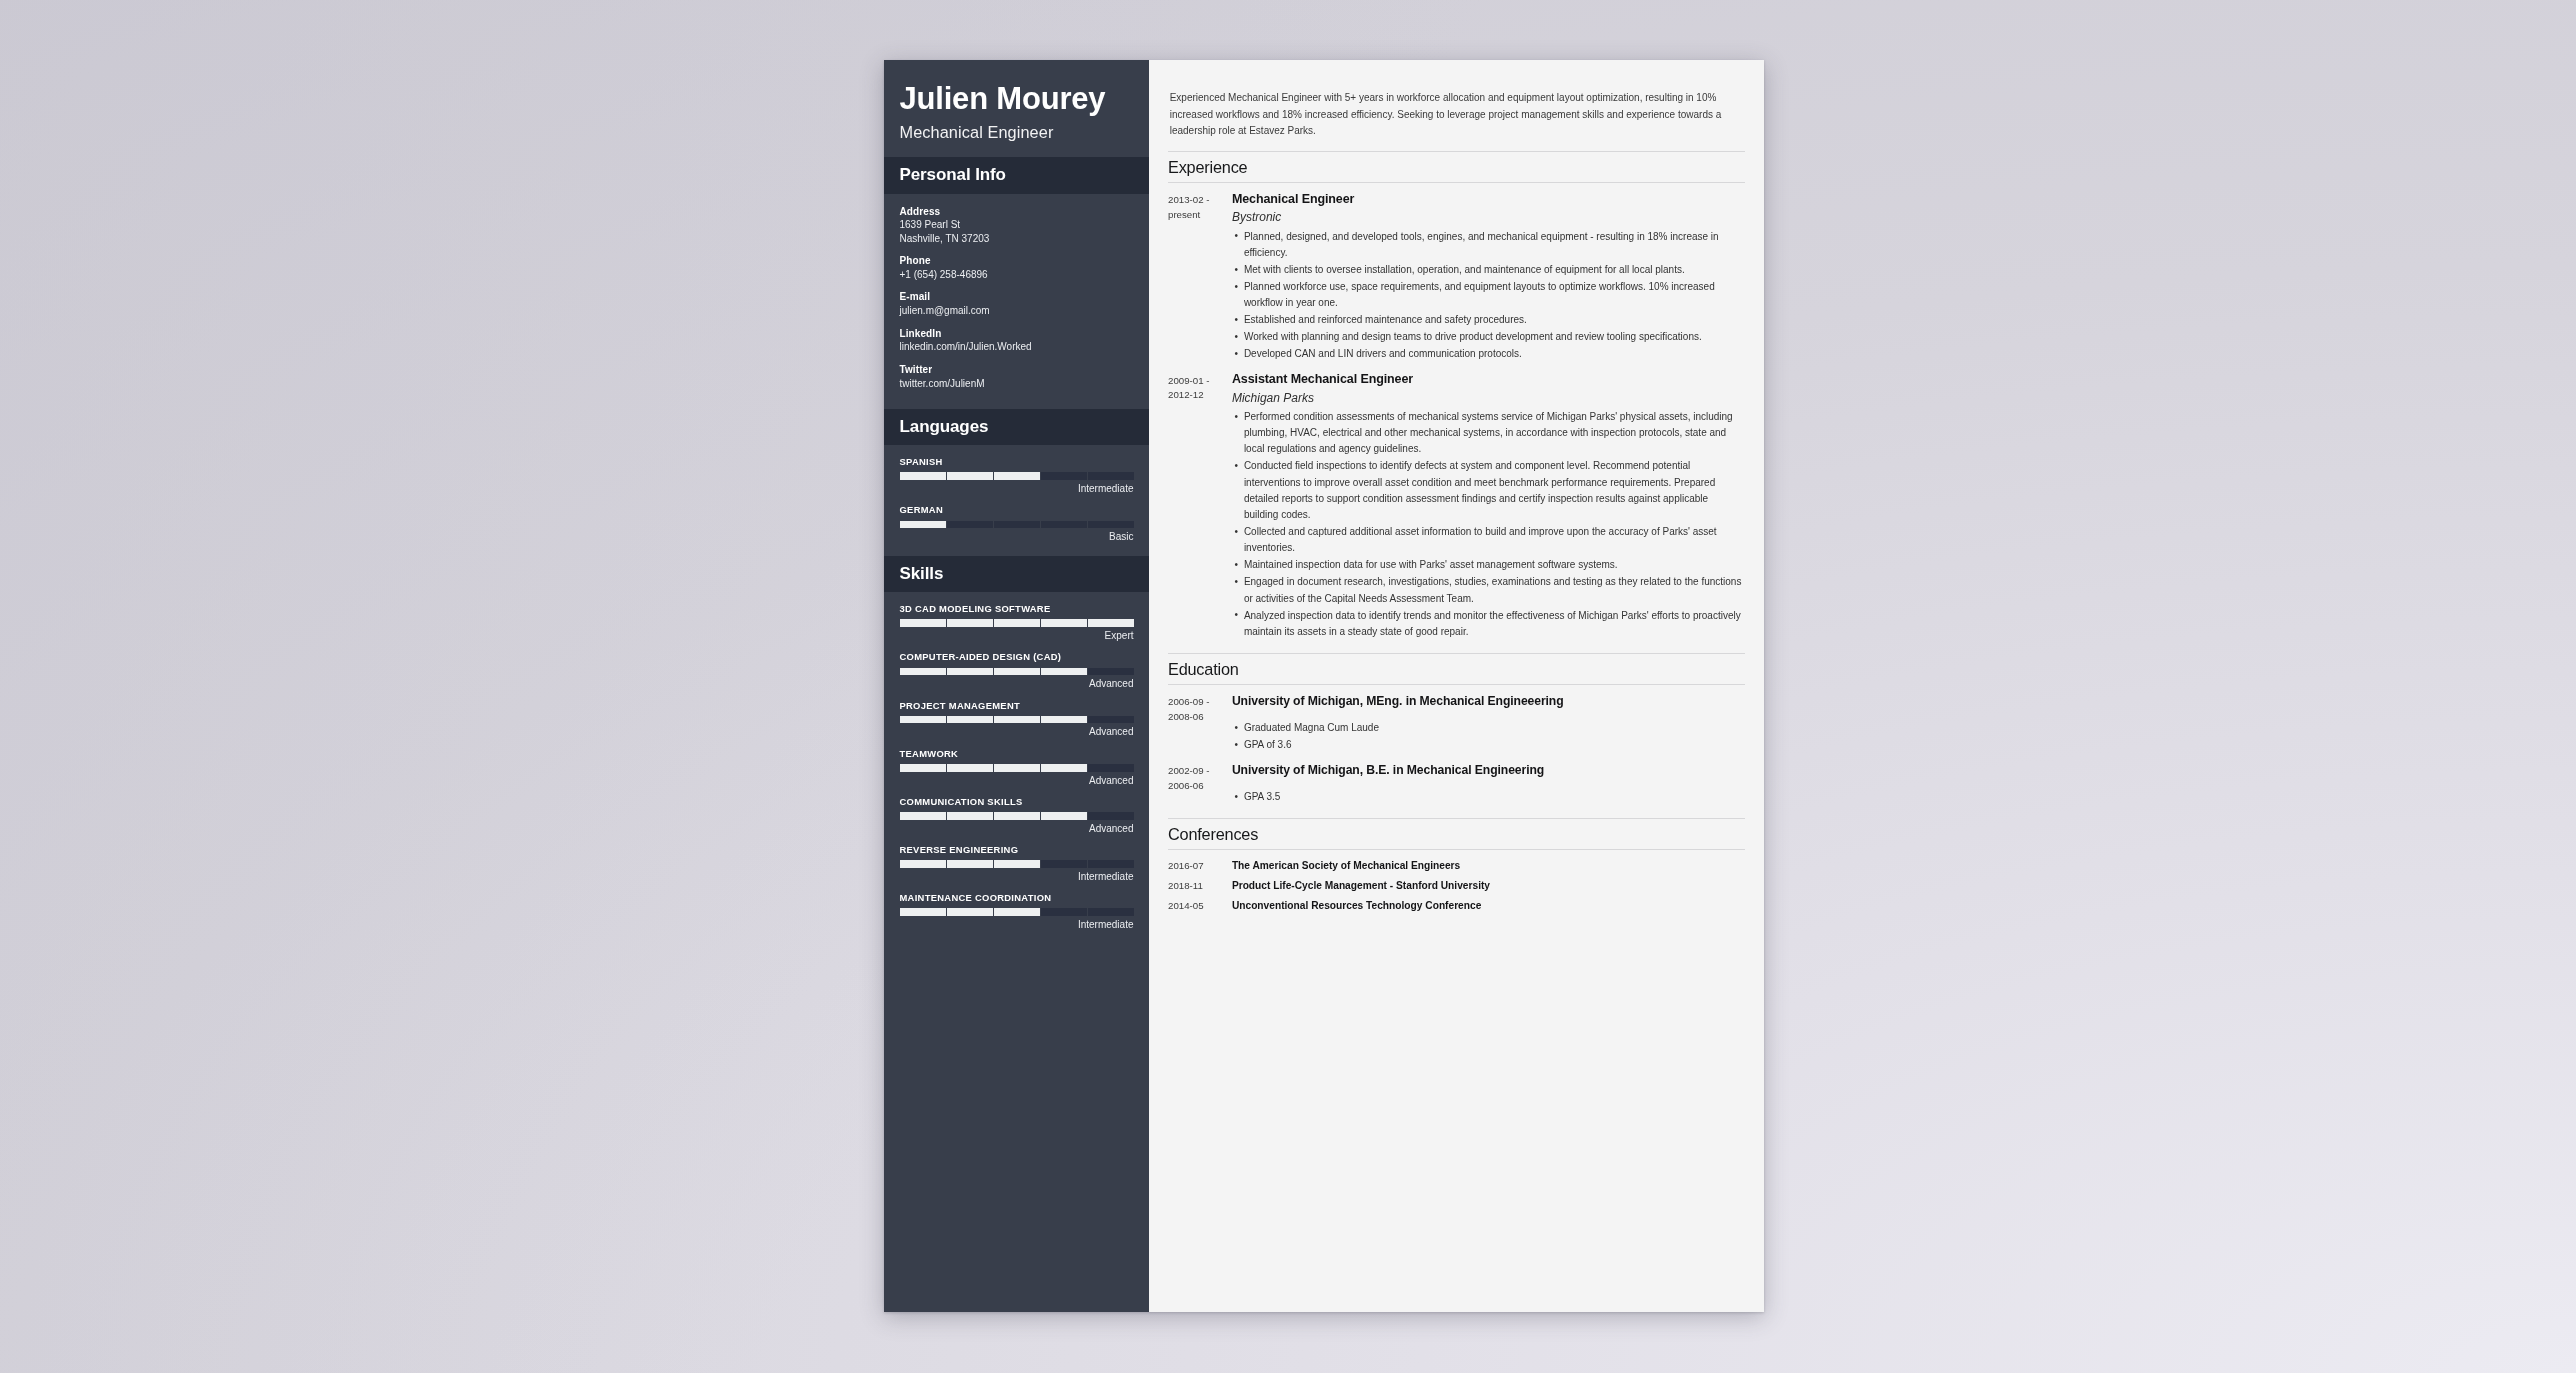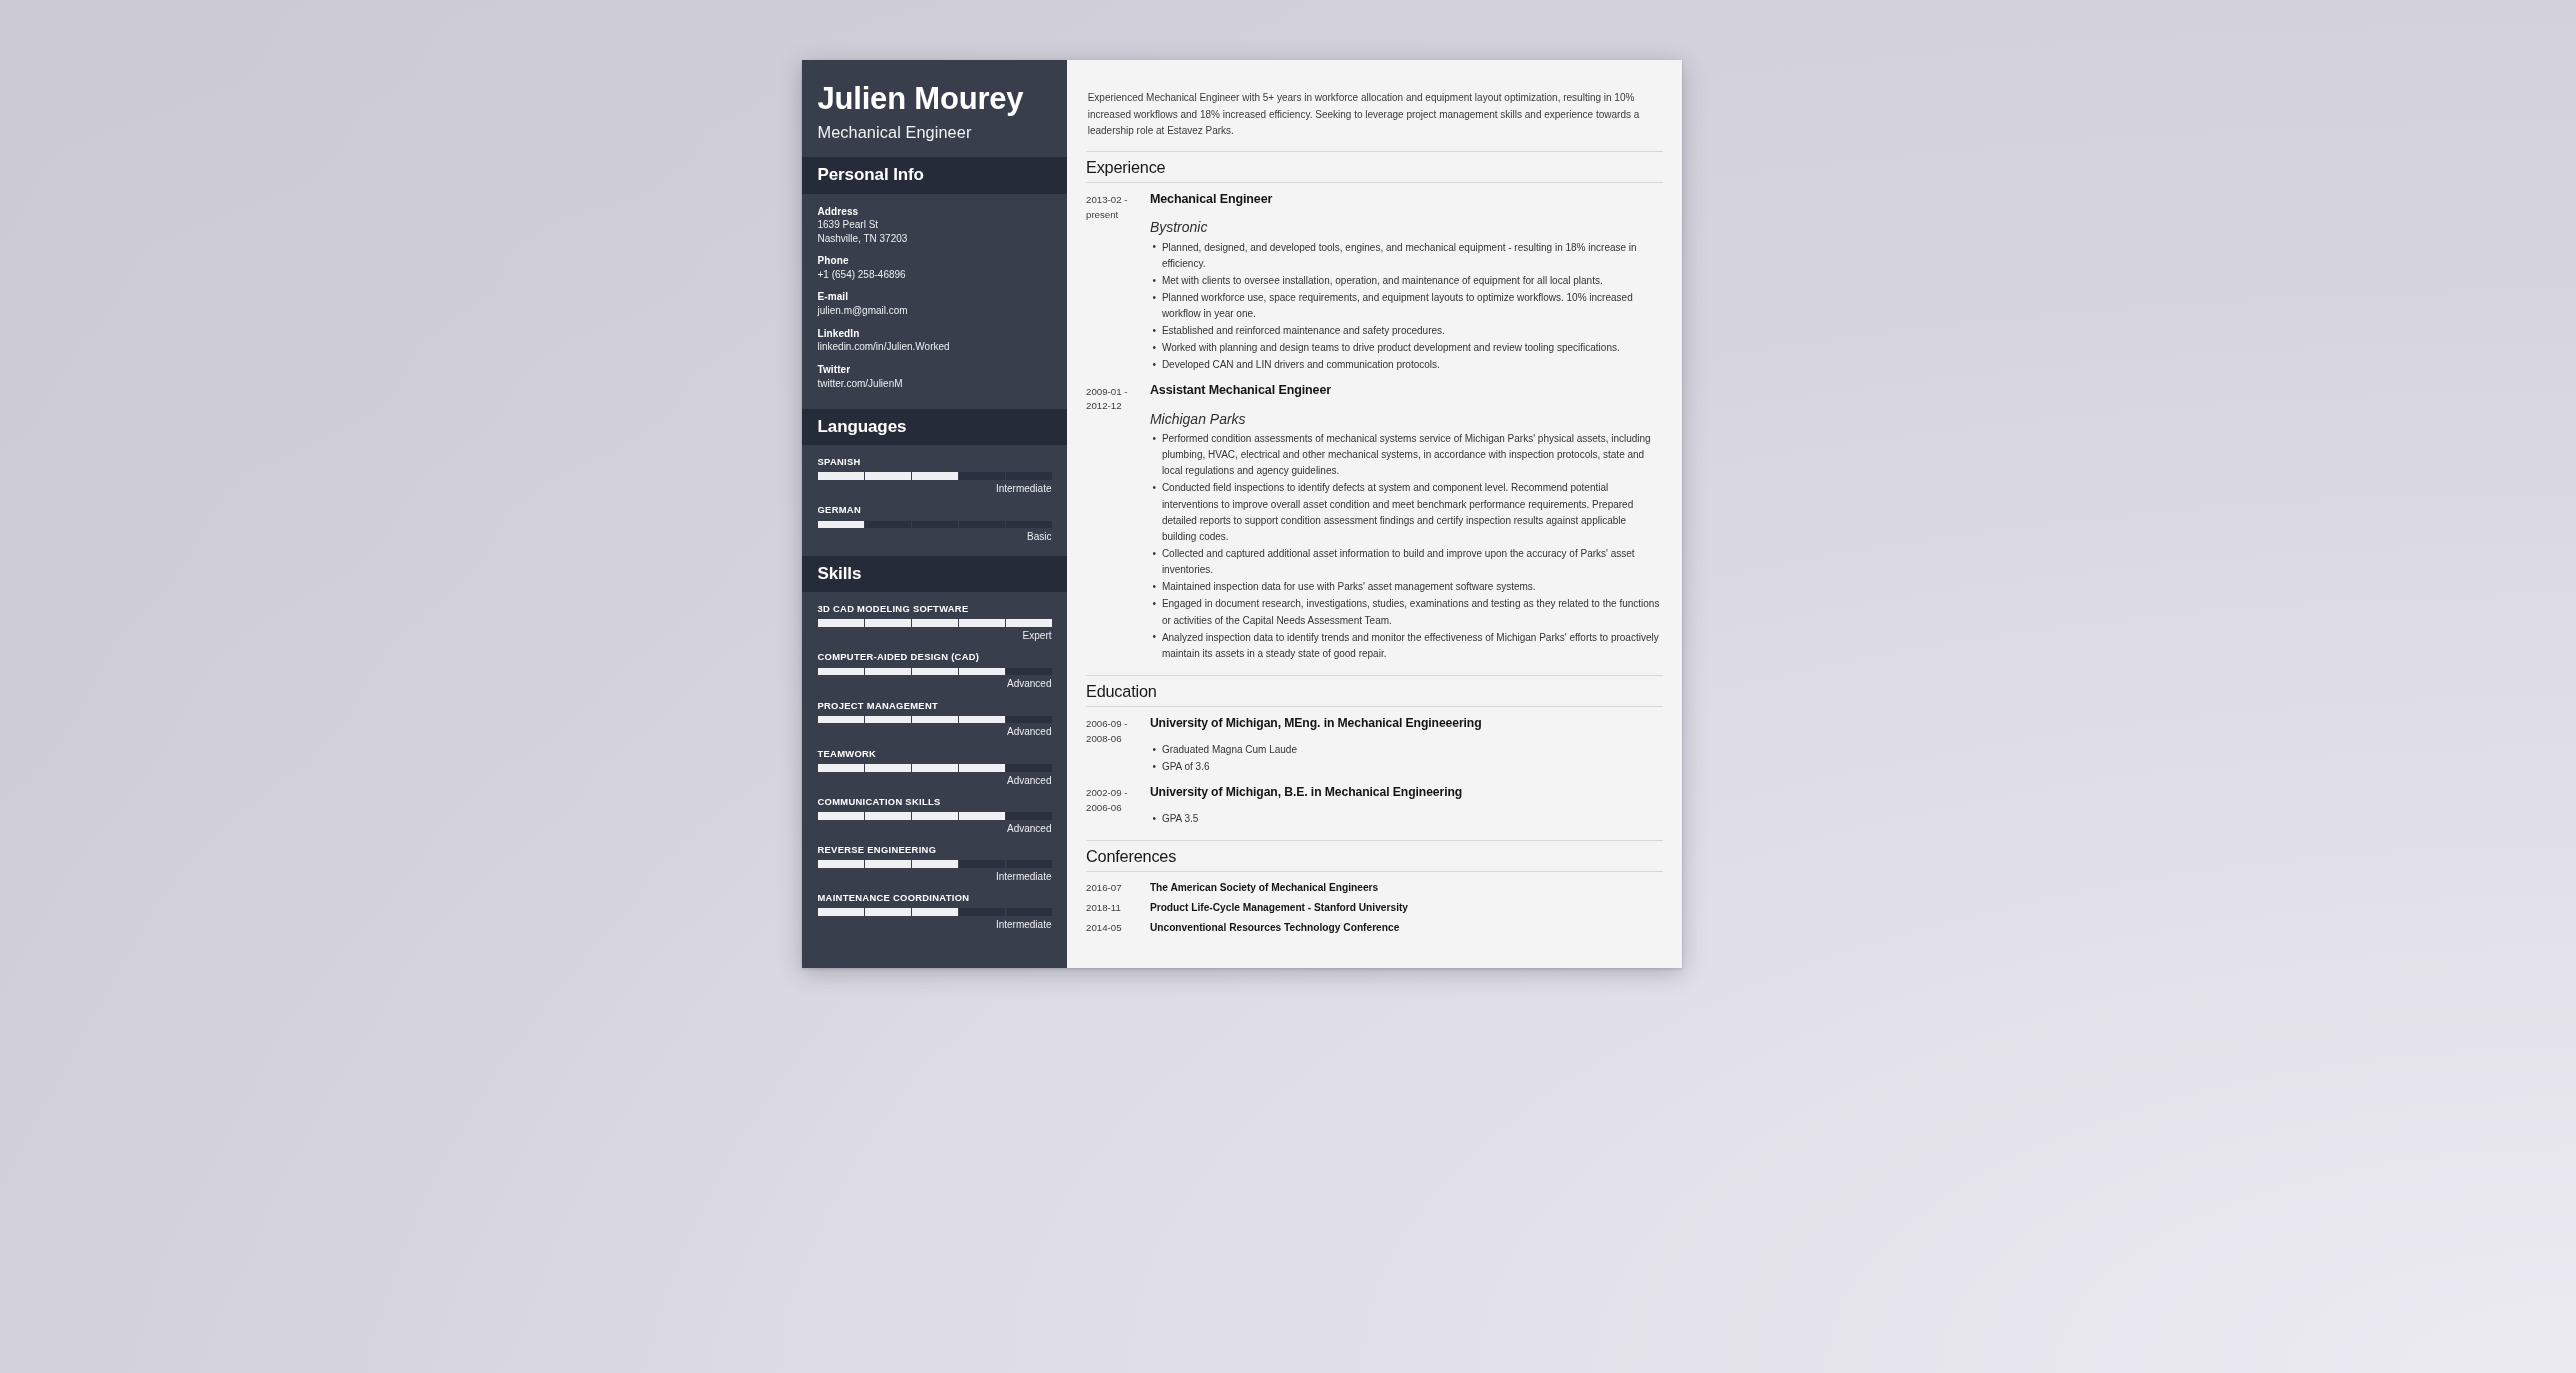--- a/index.html
+++ b/index.html
@@ -23,24 +23,24 @@
   .page-bg::after {
     content: "";
     position: absolute;
     inset: 0;
     background: linear-gradient(118deg, rgba(200,198,208,0.55) 0%, rgba(255,255,255,0.0) 45%);
   }
 
   
   .resume {
     position: absolute;
-    left: 802px;
+    left: 884px;
     top: 60px;
     width: 880px;
-    height: 908px;
+    height: 1252px;
     display: flex;
     box-shadow: 0 5.2px 22px rgba(60,58,75,0.30), 0 0.9px 2.6px rgba(60,58,75,0.22);
     background: #eab308;
     overflow: hidden;
   }
 
   
   .sidebar {
     width: 265px;
     min-width: 265px;
@@ -161,24 +161,24 @@
   }
   .entry-body { flex: 1; padding-left: 6.9px; }
   .entry-title {
     font-size: 12.5px;
     font-weight: bold;
     color: #141416;
     letter-spacing: -0.1px;
     line-height: 1.25;
   }
   .entry-org {
-    font-size: 14px;
+    font-size: 12px;
     font-style: italic;
     color: #2f2f2f;
-    margin-top: 12px;
+    margin-top: 3px;
   }
   ul.bullets {
     margin: 4.3px 0 0 0;
     padding-left: 12px;
     list-style: none;
   }
   ul.bullets li {
     font-size: 10px;
     line-height: 1.62;
     color: #333333;

